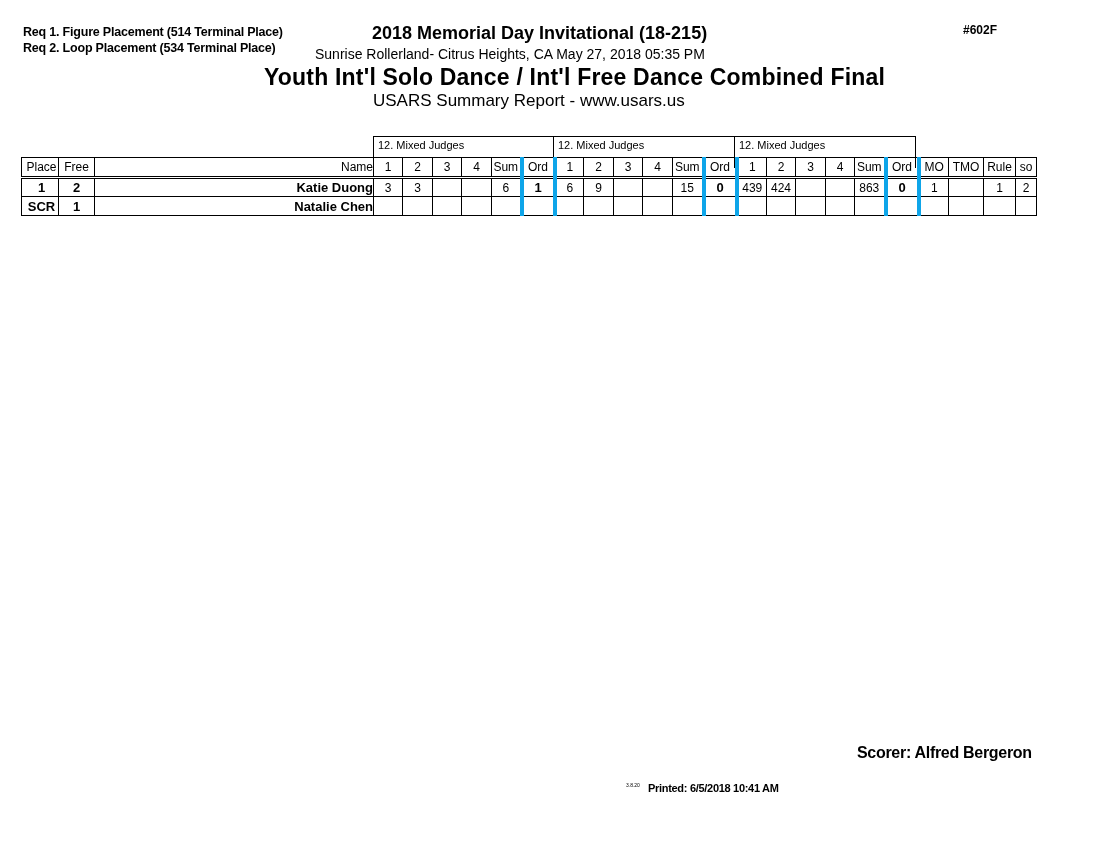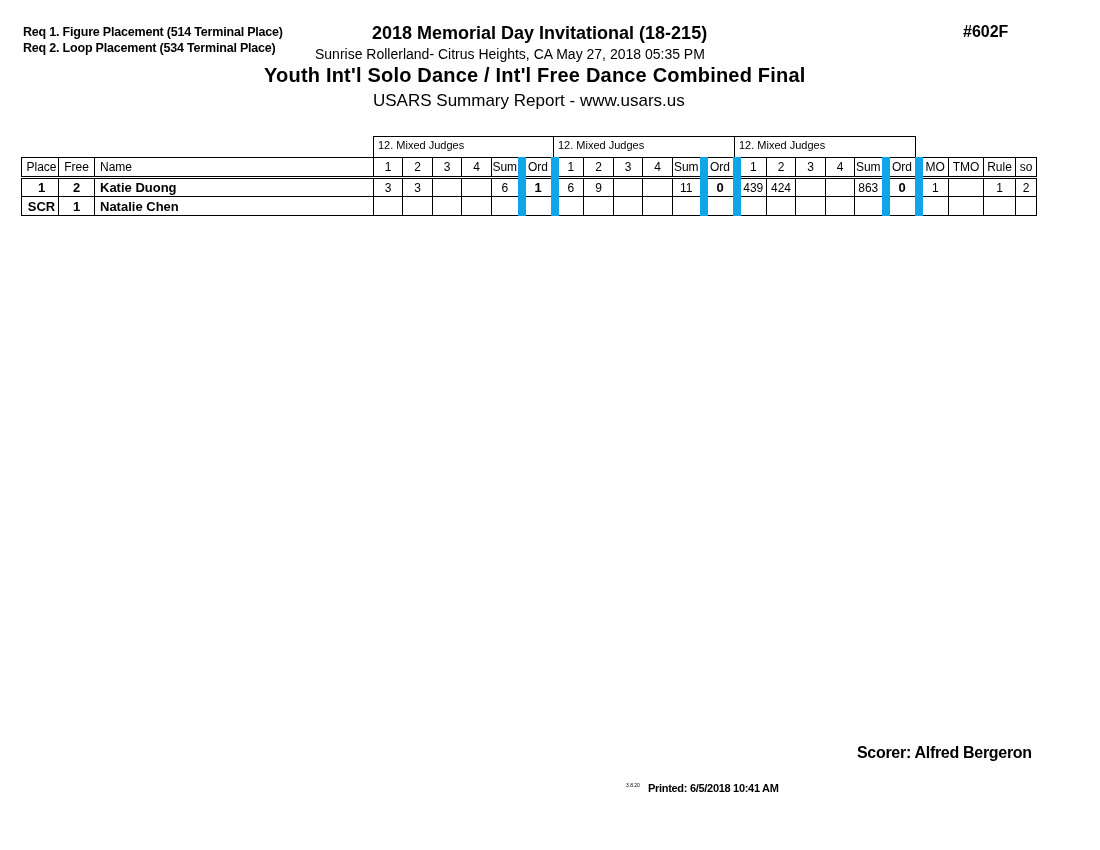--- a/index.html
+++ b/index.html
@@ -2,39 +2,39 @@
 <html><head>
   <meta charset="utf-8">
   <style>
     html, body { margin: 0; padding: 0; background: #ffffff; }
     body { width: 1100px; height: 850px; position: relative; overflow: hidden; color: #000; font-family: "Liberation Sans", sans-serif; }
     .abs { position: absolute; white-space: nowrap; }
     .req { left: 23px; font-size: 12.5px; font-weight: bold; letter-spacing: -0.2px; }
     #req1 { top: 25px; }
     #req2 { top: 41px; }
     #event-title { left: 372px; top: 23px; font-size: 18px; font-weight: bold; text-align: right; }
-    #event-number { left: 963px; top: 23px; font-size: 16px; font-weight: bold; }
+    #event-number { left: 963px; top: 23px; font-size: 12px; font-weight: bold; }
     #venue-line { left: 315px; top: 46px; font-size: 14px; font-weight: normal; }
-    #competition-title { left: 264px; top: 64px; font-size: 20px; font-weight: bold; letter-spacing: 0.2px; }
+    #competition-title { left: 264px; top: 64px; font-size: 23px; font-weight: bold; letter-spacing: 0.2px; }
     #report-subtitle { left: 373px; top: 91px; font-size: 17px; }
 
     
     .grp-head { position: absolute; top: 136px; height: 32px; border: 1px solid #000; border-bottom: none; font-size: 11px; box-sizing: border-box; padding: 2px 0 0 4px; }
     #grp1 { left: 373px; width: 181px; }
     #grp2 { left: 553px; width: 182px; }
     #grp3 { left: 734px; width: 182px; }
 
     table.results { position: absolute; left: 21px; top: 157px; border-collapse: collapse; table-layout: fixed; }
     table.results td { border: 1px solid #000; height: 18px; padding: 0; font-size: 12px; text-align: center; overflow: hidden; white-space: nowrap; box-sizing: border-box; }
     table.results tr.head td { height: 20px; font-size: 12px; border-bottom: 3px double #000; }
     table.results tr.row td { height: 19px; }
     table.results td.left { text-align: center; padding-left: 3px; }
-    table.results td.name { text-align: left; padding-left: 5px; }
+    table.results td.name { text-align: right; padding-left: 5px; }
     table.results tr.row td.bold { font-weight: bold; font-size: 13px; }
-    table.results td.thickL { border-left: 8px solid #0ea5e9; }
+    table.results td.thickL { border-left: 4px solid #0ea5e9; }
     table.results td.ordv { font-weight: bold; font-size: 13px; }
 
     #footer-version { left: 626px; top: 782px; font-size: 5px; }
     #footer-printed { left: 648px; top: 782px; font-size: 11px; font-weight: bold; letter-spacing: -0.3px; }
     #footer-scorer { left: 857px; top: 744px; font-size: 16px; font-weight: bold; letter-spacing: -0.3px; }
   </style>
 </head>
 <body>
 
 <div class="abs req" id="req1">Req 1.  Figure Placement (514 Terminal Place)</div>
@@ -119,21 +119,21 @@
     <td>3</td>
     <td></td>
     <td></td>
     <td>6</td>
     <td class="thickL ordv">1</td>
 
     <td class="thickL">6</td>
     <td>9</td>
     <td></td>
     <td></td>
-    <td>11</td>
+    <td>15</td>
     <td class="thickL ordv">0</td>
 
     <td class="thickL">439</td>
     <td>424</td>
     <td></td>
     <td></td>
     <td>863</td>
     <td class="thickL ordv">0</td>
 
     <td class="thickL">1</td>

